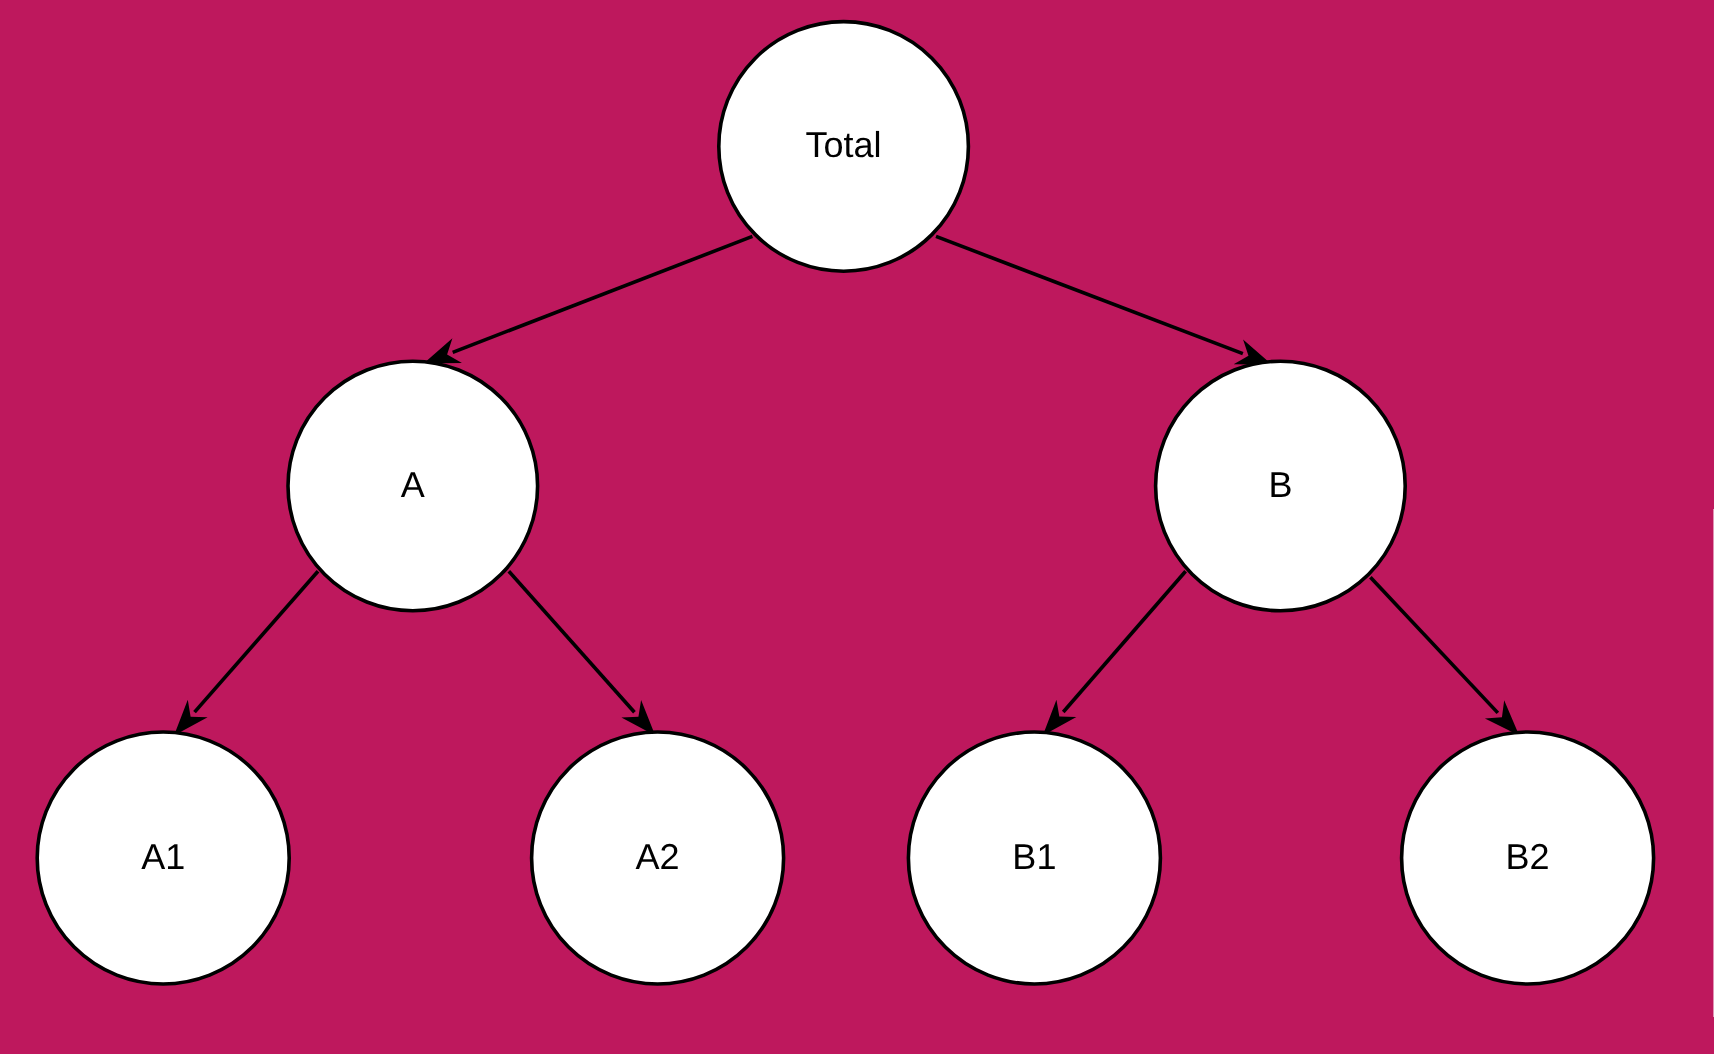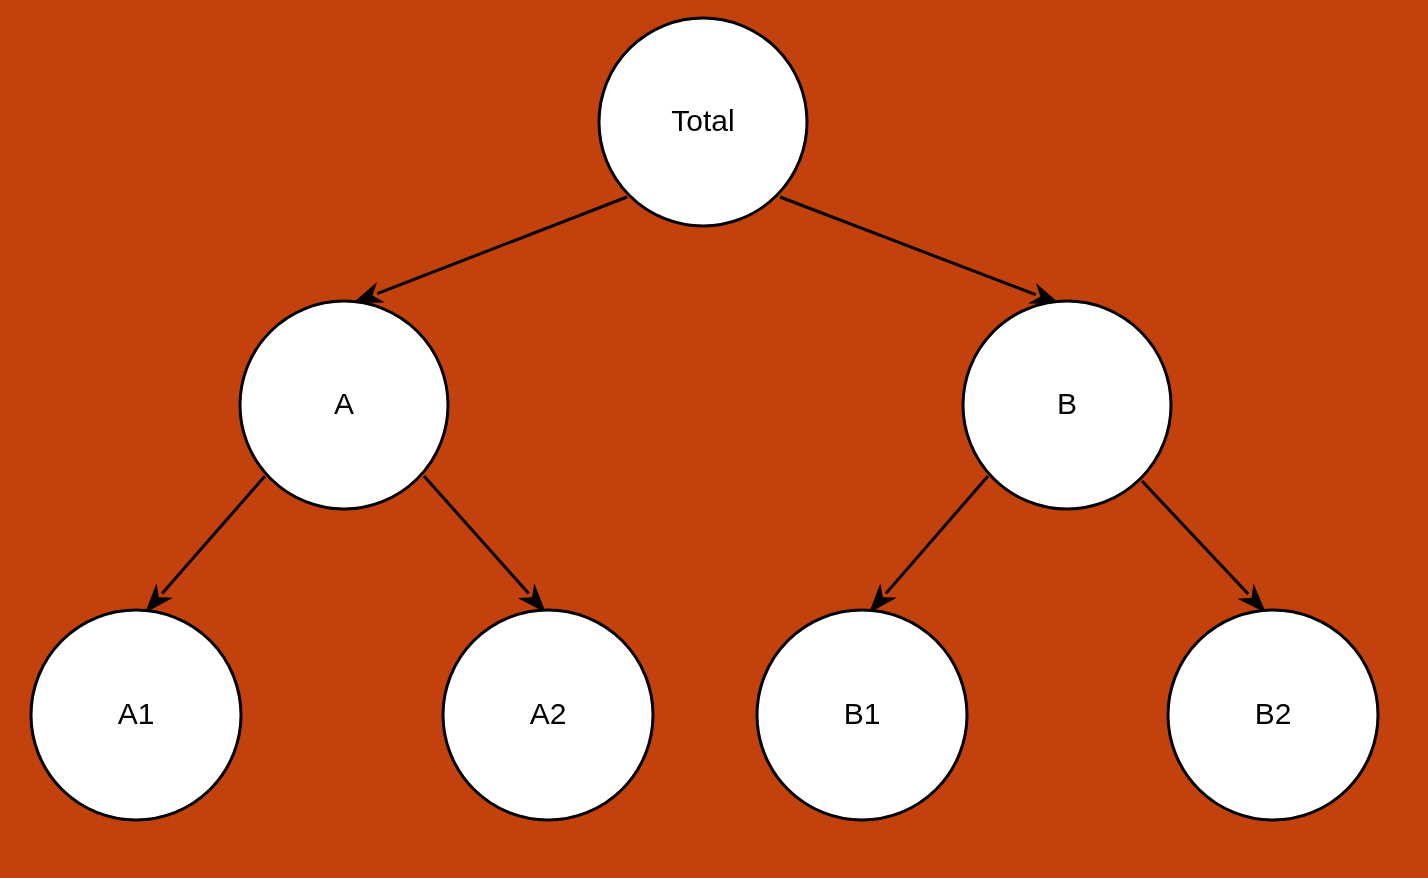--- a/index.html
+++ b/index.html
@@ -11,21 +11,21 @@
   body {
     width: 1428px;
     height: 878px;
     overflow: hidden;
     font-family: "Liberation Sans", sans-serif;
   }
   #diagram-canvas {
     position: relative;
     width: 1428px;
     height: 878px;
-    background: #c2410c;
+    background: #be185d;
   }
   #diagram-svg {
     position: absolute;
     top: 0;
     left: 0;
     width: 1428px;
     height: 878px;
     display: block;
   }
   .node-circle {

